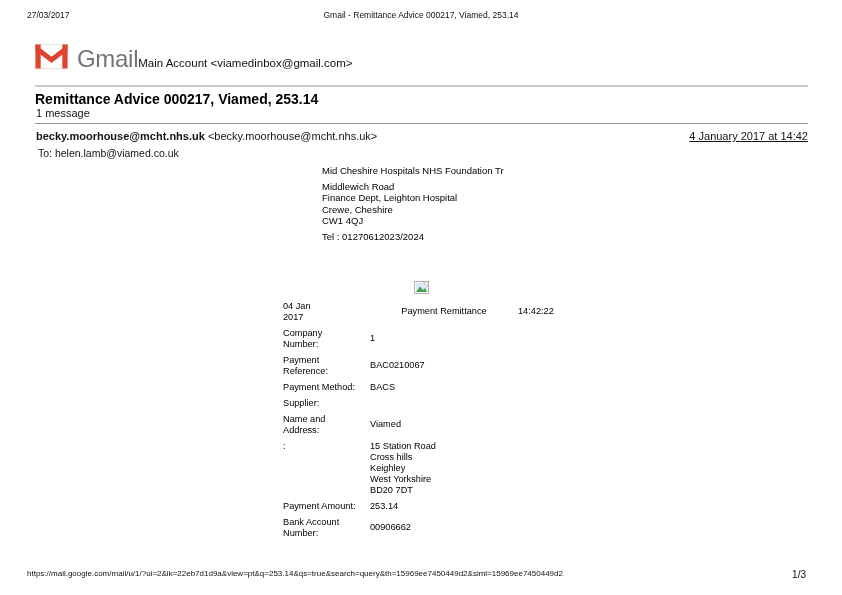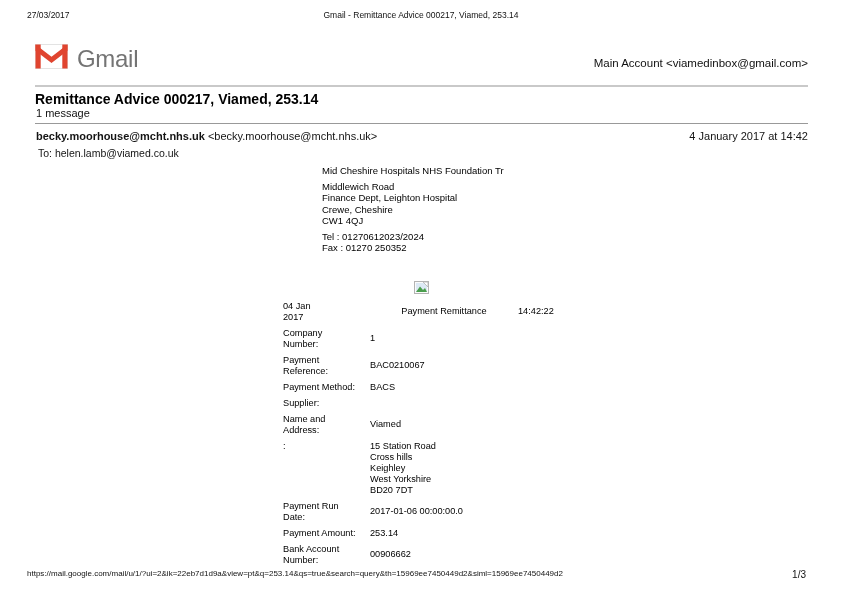--- a/index.html
+++ b/index.html
@@ -14,21 +14,21 @@
   .print-date {
     position:absolute; top:10px; left:27px;
     font-size:8.5px; color:#111;
   }
   .print-title {
     position:absolute; top:10px; left:0; right:0;
     text-align:center; font-size:8.5px; color:#111;
   }
   .logo-row {
     position:absolute; top:44px; left:35px; right:34px;
-    display:flex; justify-content:space-between; align-items:center;
+    display:flex; align-items:center;
   }
   .gmail-logo { display:flex; align-items:center; gap:9px; }
   .gmail-wordmark {
     font-size:24px; color:#747474; letter-spacing:-0.3px;
   }
   .account-text { font-size:11.5px; color:#111; padding-top:8px; }
   .rule-1 {
     position:absolute; top:85px; left:35px; right:34px;
     border:none; border-top:2px solid #c9c9c9;
   }
@@ -43,21 +43,21 @@
   .rule-2 {
     position:absolute; top:123px; left:35px; right:34px;
     border:none; border-top:1px solid #999;
   }
   .msg-header {
     position:absolute; top:130px; left:36px; right:34px;
     display:flex; justify-content:space-between;
     font-size:11px;
   }
   .sender-name { font-weight:bold; }
-  .msg-date { font-size:11px; white-space:nowrap; }
+  .msg-date { font-size:11px; white-space:nowrap;text-decoration:underline; }
   .msg-to {
     position:absolute; top:147px; left:38px;
     font-size:10.5px;
   }
   .letterhead {
     position:absolute; top:165px; left:322px;
     font-size:9.5px; line-height:11.5px; color:#000;
   }
   .letterhead .org { margin-bottom:4px;text-align:right; }
   .letterhead .tel { margin-top:4px; }
@@ -126,21 +126,20 @@
 </div>
 <div class="msg-to">To: helen.lamb@viamed.co.uk</div>
 
 <div class="letterhead">
   <div class="org">Mid Cheshire Hospitals NHS Foundation Tr</div>
   <div>Middlewich Road</div>
   <div>Finance Dept, Leighton Hospital</div>
   <div>Crewe, Cheshire</div>
   <div>CW1 4QJ</div>
   <div class="tel">Tel : 01270612023/2024</div>
-  <div>Fax : 01270 250352</div>
 </div>
 
 <span class="broken-img">
   <svg width="15" height="13" viewBox="0 0 15 13">
     <rect x="0.5" y="0.5" width="14" height="12" fill="#fbfbfb" stroke="#b3b3b3"></rect>
     <rect x="2" y="2" width="11" height="9" fill="#dce9f5"></rect>
     <path d="M2 11 L6 5.5 L9 9 L11 7 L13 11 Z" fill="#4a9e4d"></path>
     <path d="M9 1 L14 1 L14 6 Z" fill="#ffffff" stroke="#b3b3b3" stroke-width="0.8"></path>
   </svg>
 </span>
@@ -176,25 +175,20 @@
   </div>
   <div class="remit-row align-top">
     <div class="remit-label">:</div>
     <div class="remit-value">15 Station Road
 Cross hills
 Keighley
 West Yorkshire
 BD20 7DT</div>
   </div>
   <div class="remit-row">
-    <div class="remit-label">Payment Run
-Date:</div>
-    <div class="remit-value">2017-01-06 00:00:00.0</div>
-  </div>
-  <div class="remit-row">
     <div class="remit-label">Payment Amount:</div>
     <div class="remit-value">253.14</div>
   </div>
   <div class="remit-row">
     <div class="remit-label">Bank Account
 Number:</div>
     <div class="remit-value">00906662</div>
   </div>
 </div>
 

